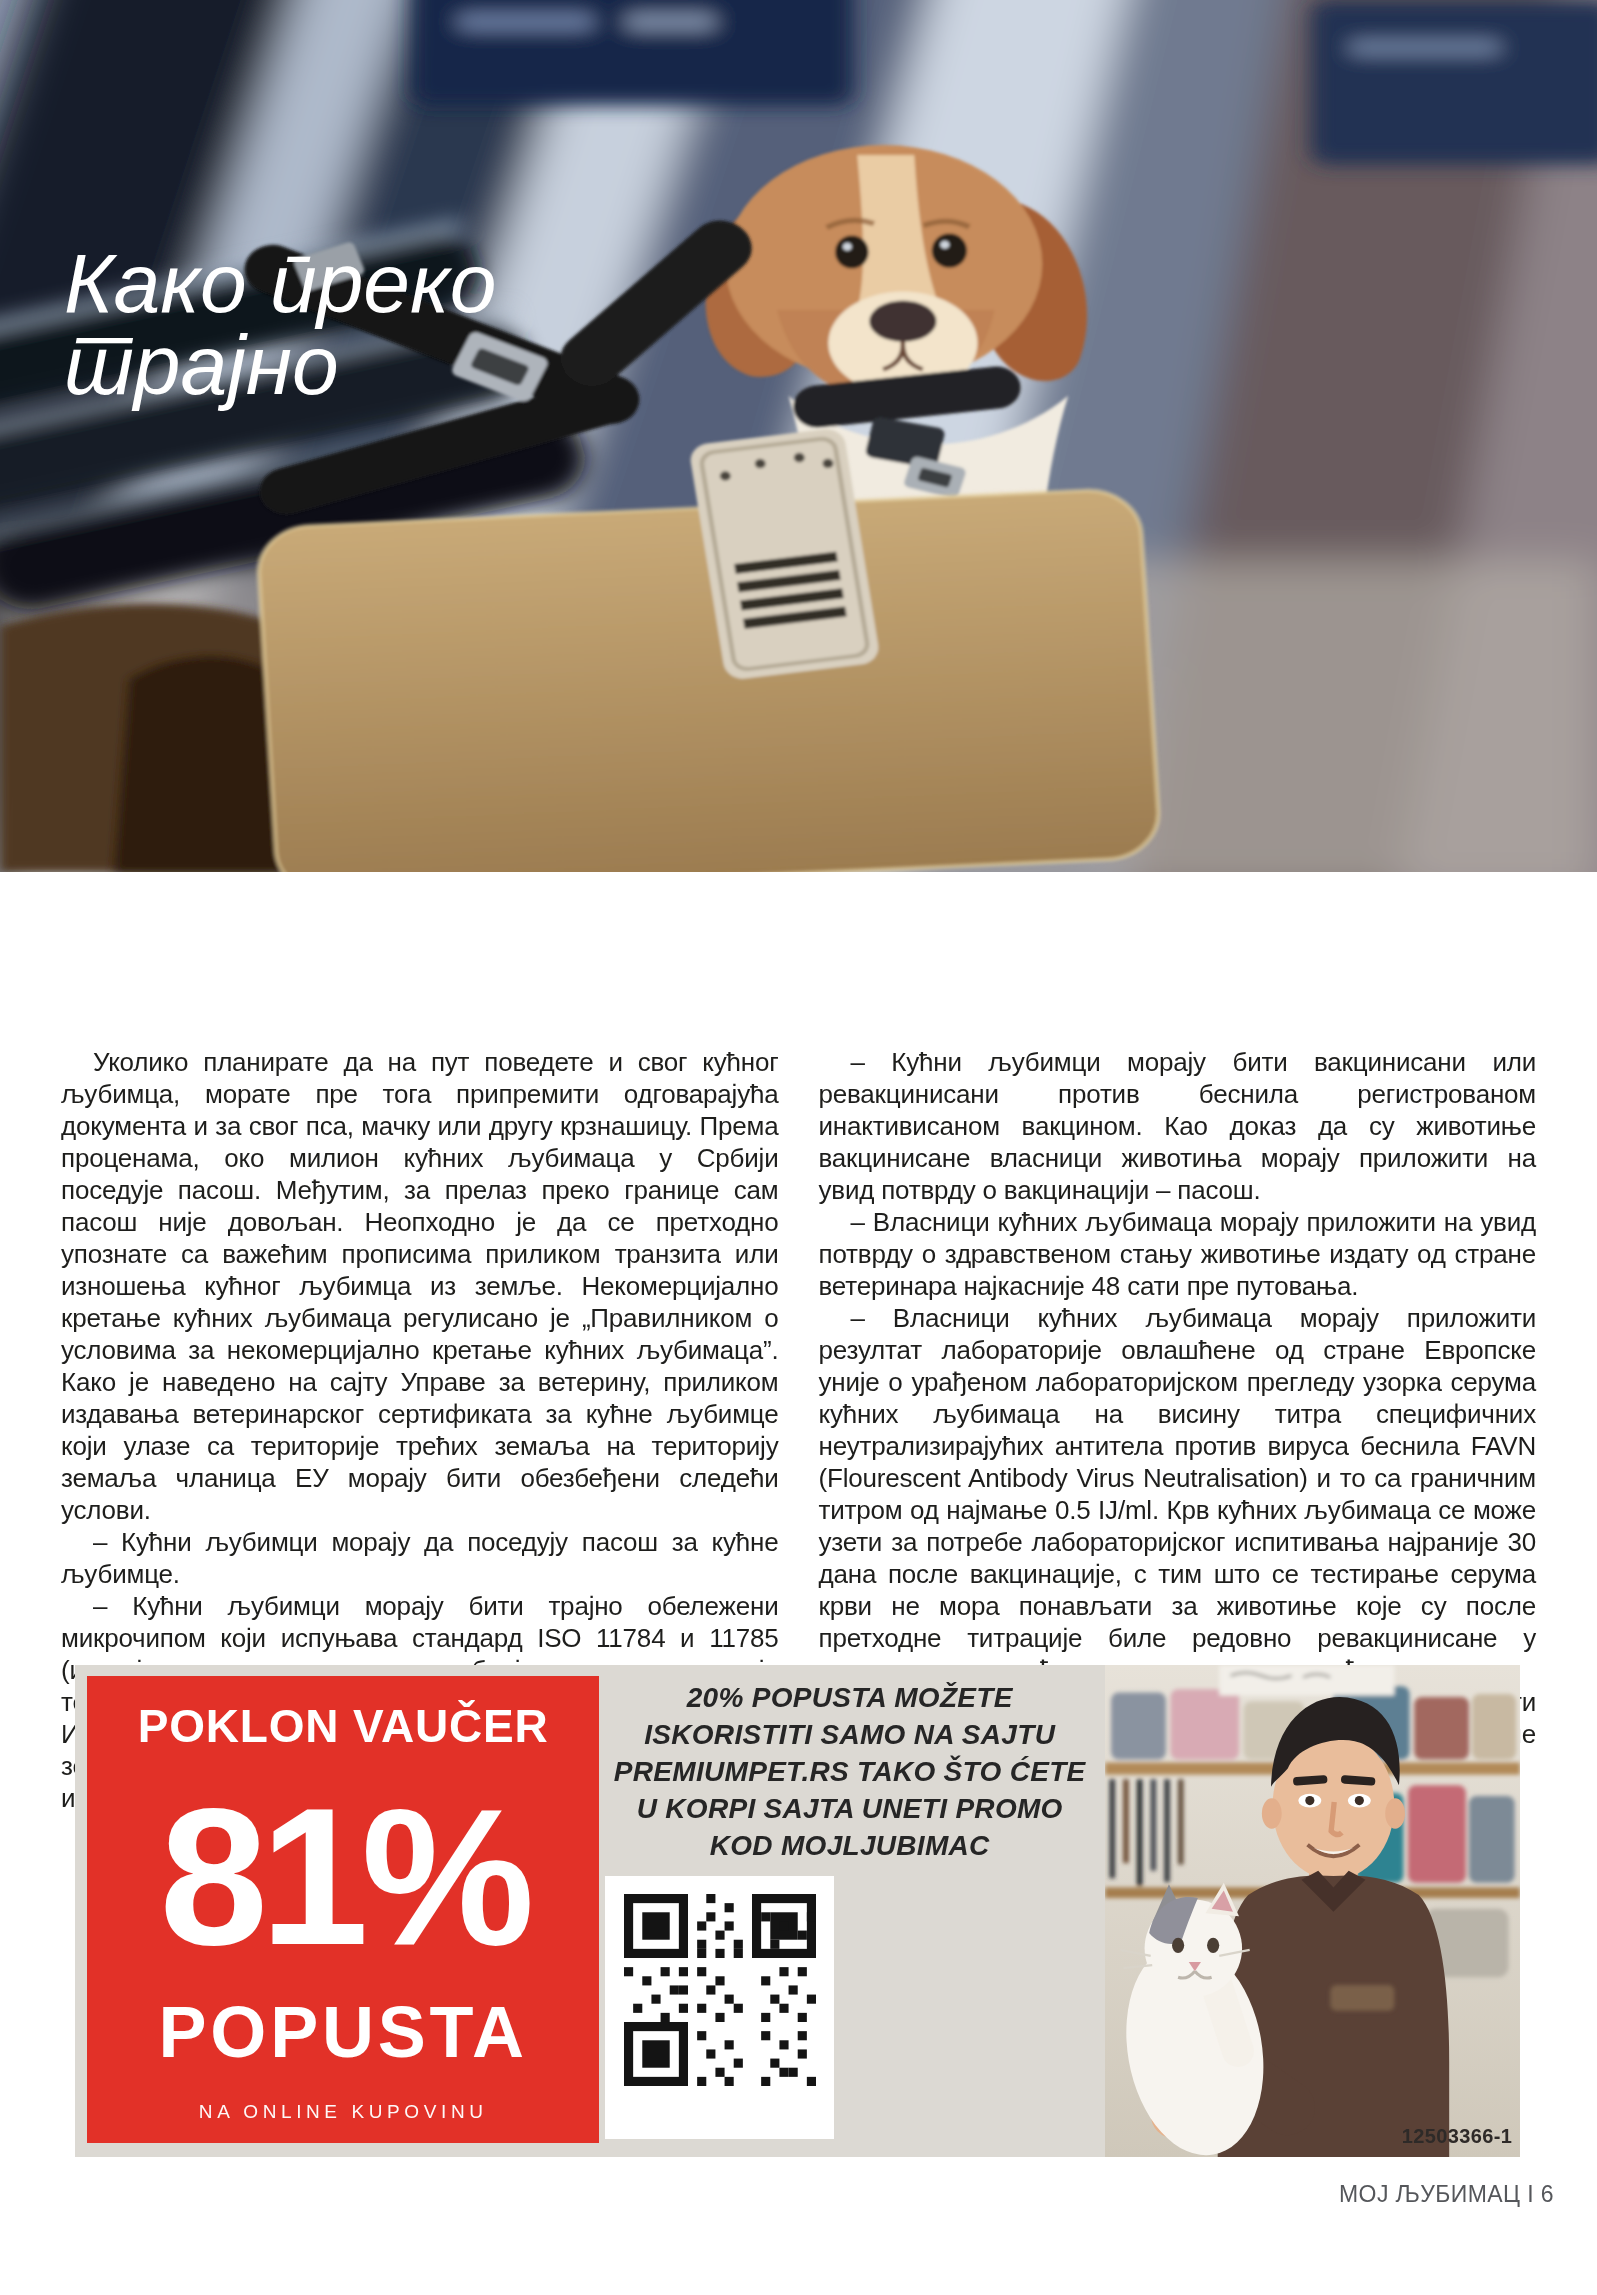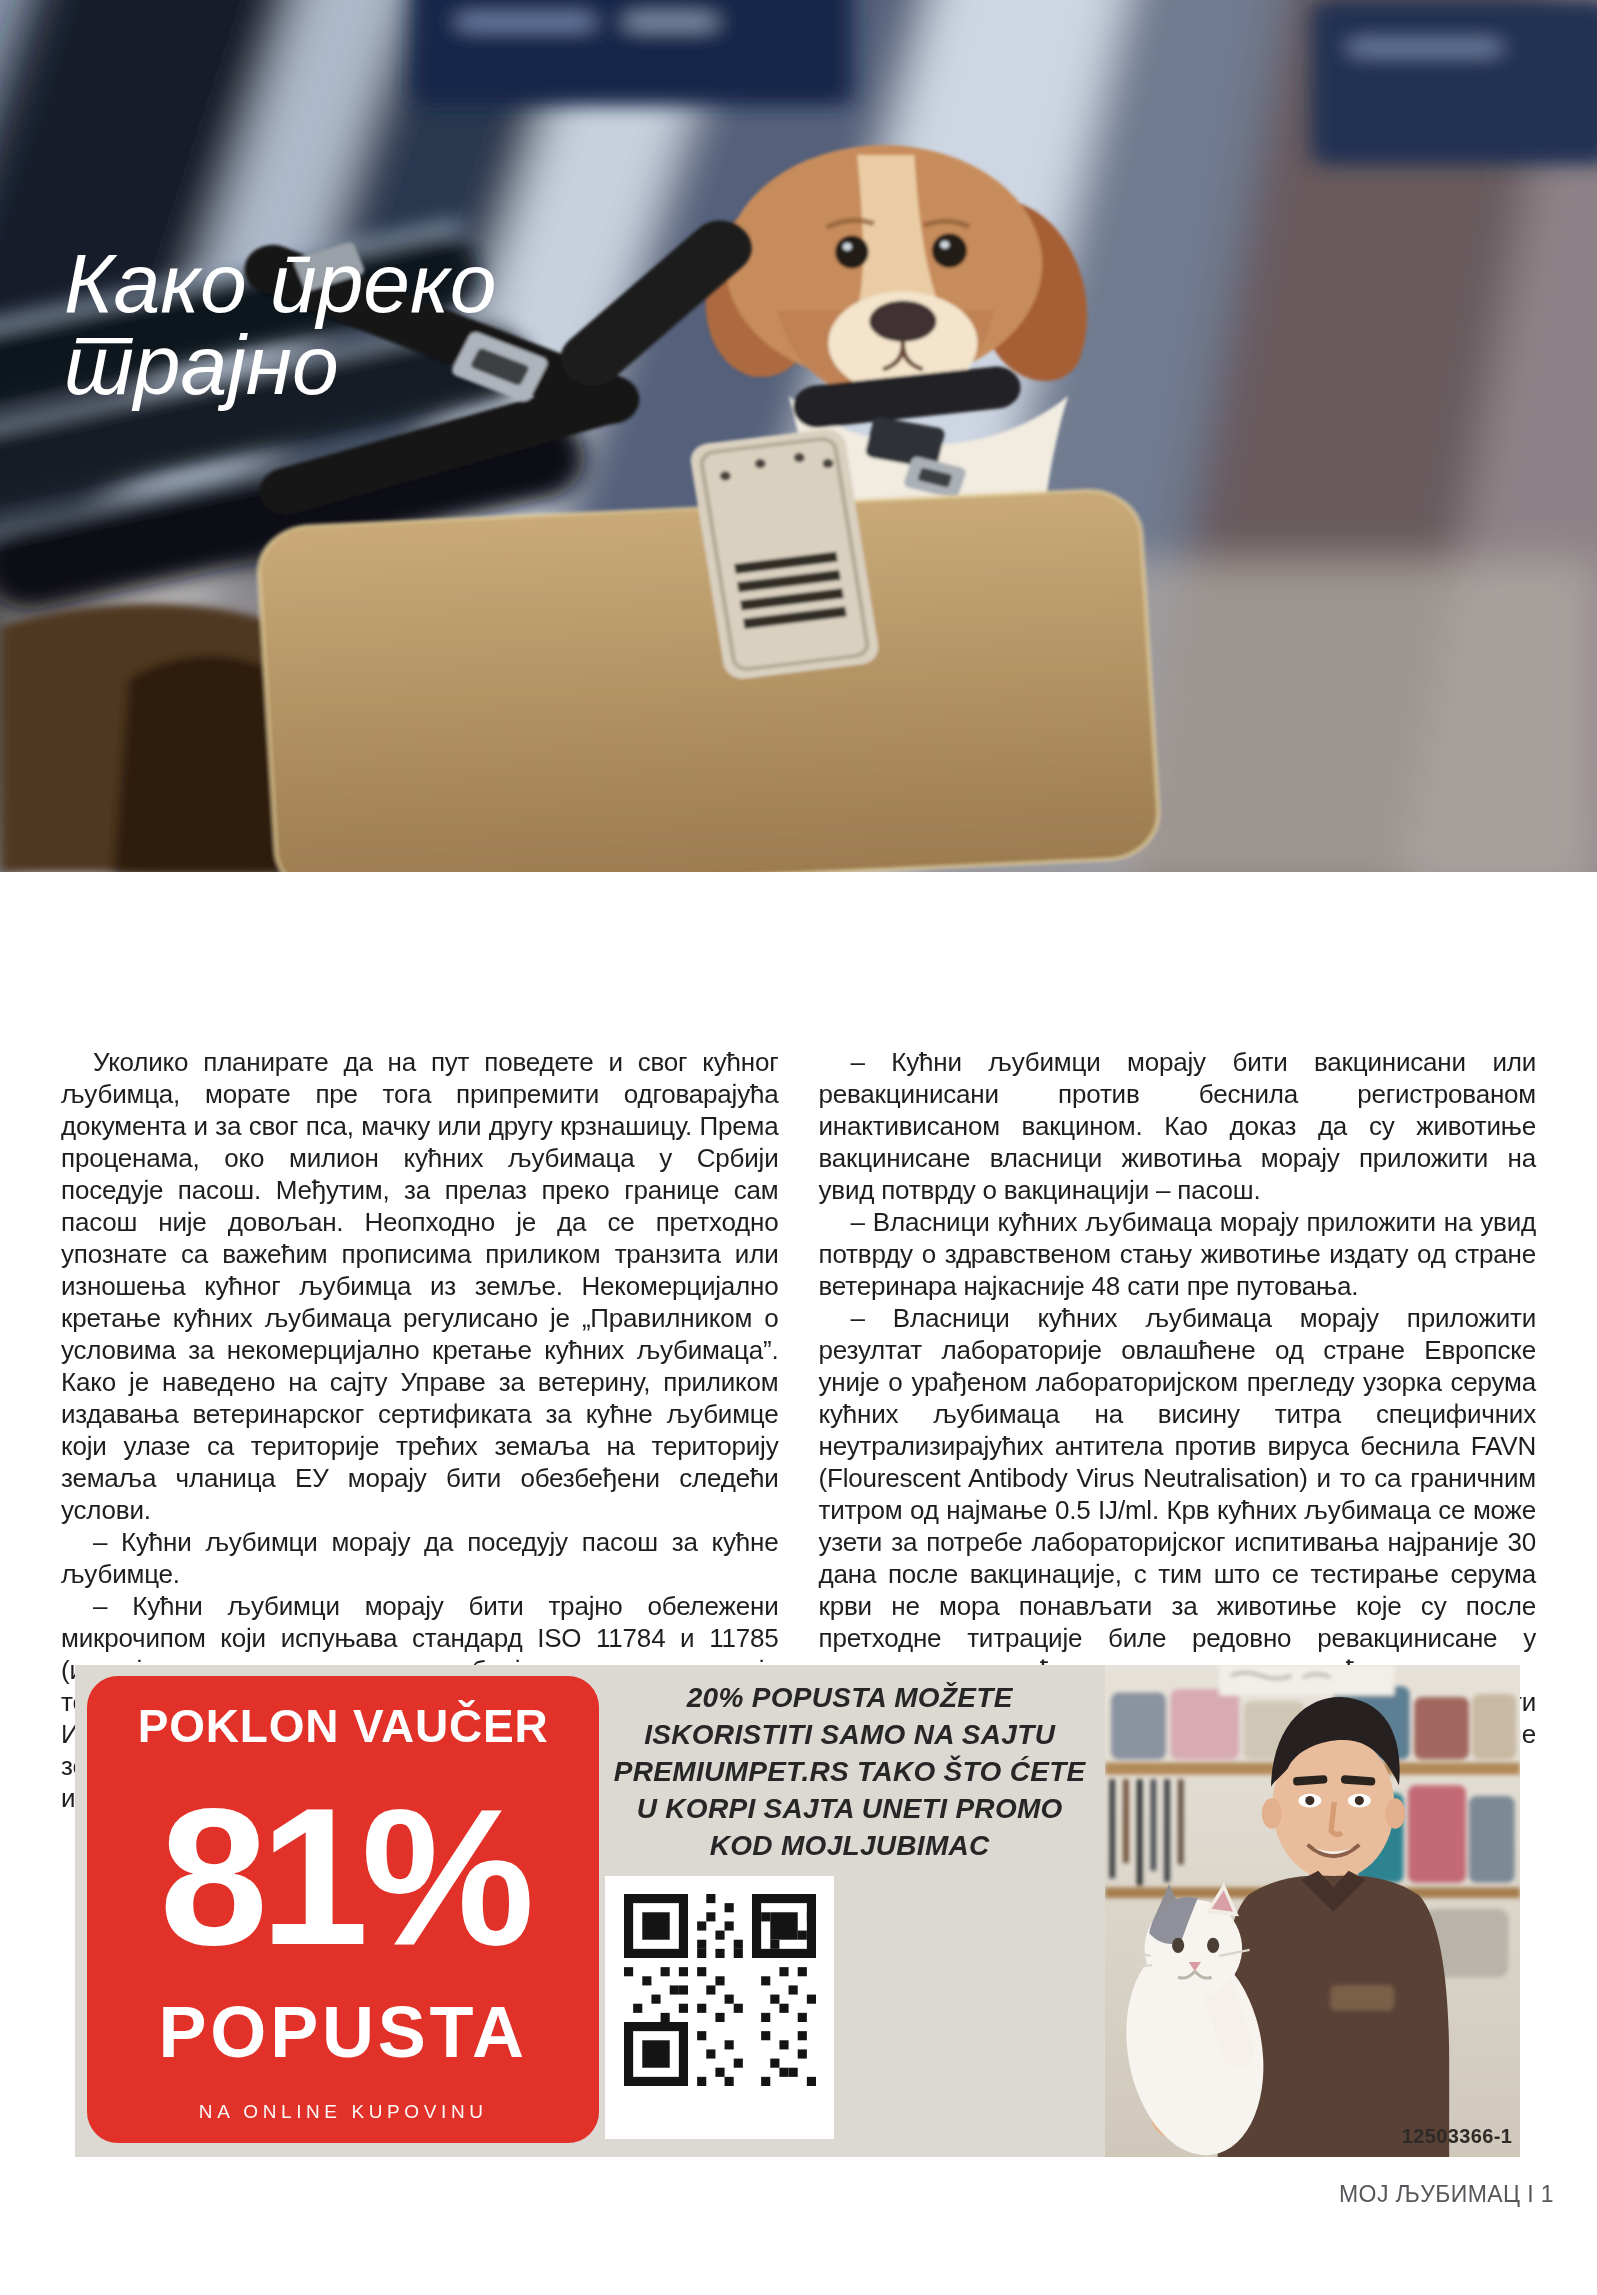--- a/index.html
+++ b/index.html
@@ -23,21 +23,21 @@
     text-align:justify;text-indent:32px;color:#1e1e1c;
   }
   
   .ad{
     position:absolute;left:75px;top:1665px;width:1445px;height:492px;
     display:flex;align-items:stretch;
   }
   .voucher{
     margin:11.4px 0 13.7px 12.2px;width:512px;box-sizing:border-box;
     padding:23px 15.2px 20px 15.2px;display:flex;flex-direction:column;align-items:center;
-    justify-content:space-between;text-align:center;color:#ffffff;border-radius:31px;
+    justify-content:space-between;text-align:center;color:#ffffff;
   }
   .v-title{font-size:46px;font-weight:700;letter-spacing:0.8px;white-space:nowrap;}
   .v-pct{font-size:195px;font-weight:700;letter-spacing:-7.6px;line-height:0.88;margin:4.6px 0 0 0;}
   .v-sub{font-size:72px;font-weight:700;letter-spacing:3.8px;line-height:1.0;white-space:nowrap;}
   .v-note{font-size:19px;font-weight:400;letter-spacing:4.6px;white-space:nowrap;opacity:.97;}
   .promo{
     width:501px;box-sizing:border-box;padding:13.7px 6.1px 0 6.1px;
     display:flex;flex-direction:column;align-items:flex-start;text-align:center;font-style:italic;
   }
   .promo-text{margin:0;font-size:28px;line-height:37px;font-weight:700;color:#262626;letter-spacing:0.3px;}
@@ -347,17 +347,17 @@
           <path d="M110 390 L126 390 L118 402 Z" fill="#d89aa0"></path>
           <path d="M118 402 q-10 12 -22 8 M118 402 q10 12 22 8" stroke="#bdb6ac" stroke-width="4" fill="none"></path>
           <path d="M60 382 L20 374 M62 394 L24 398 M150 382 L190 374" stroke="#d9d4ca" stroke-width="3" fill="none"></path>
         </g>
       </svg>
       <span class="photo-code">12503366-1</span>
     </div>
   </section>
 
   <footer class="footer">
-    <span>МОЈ ЉУБИМАЦ I 1</span>
+    <span>МОЈ ЉУБИМАЦ I 6</span>
   </footer>
 
 </div>
 
 
 </body></html>

